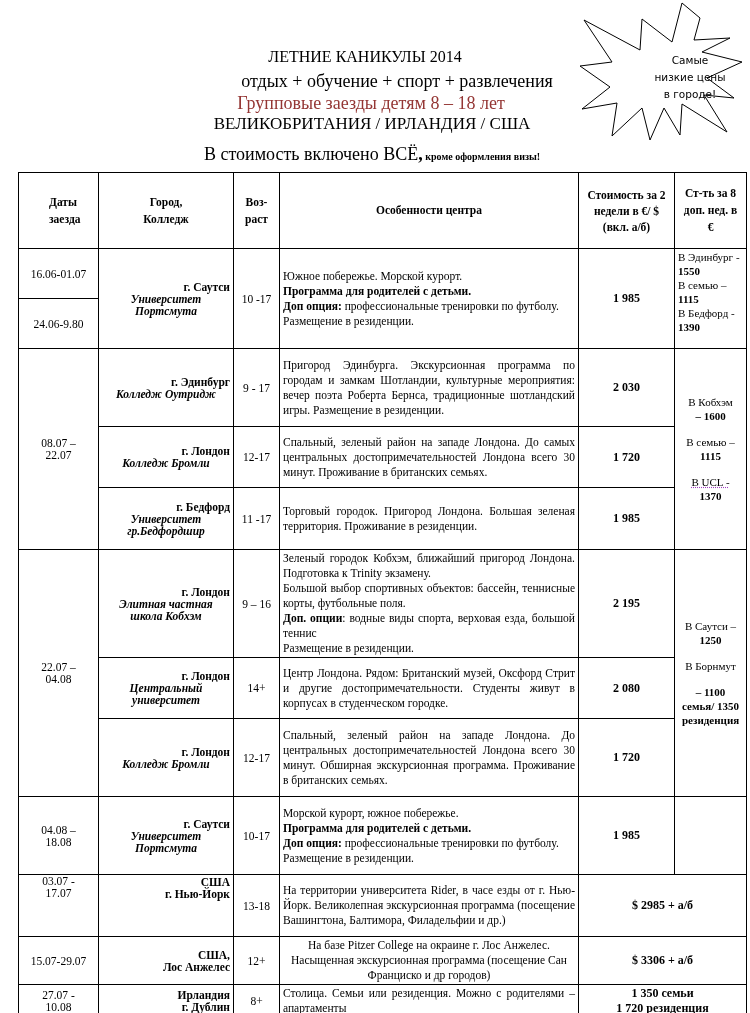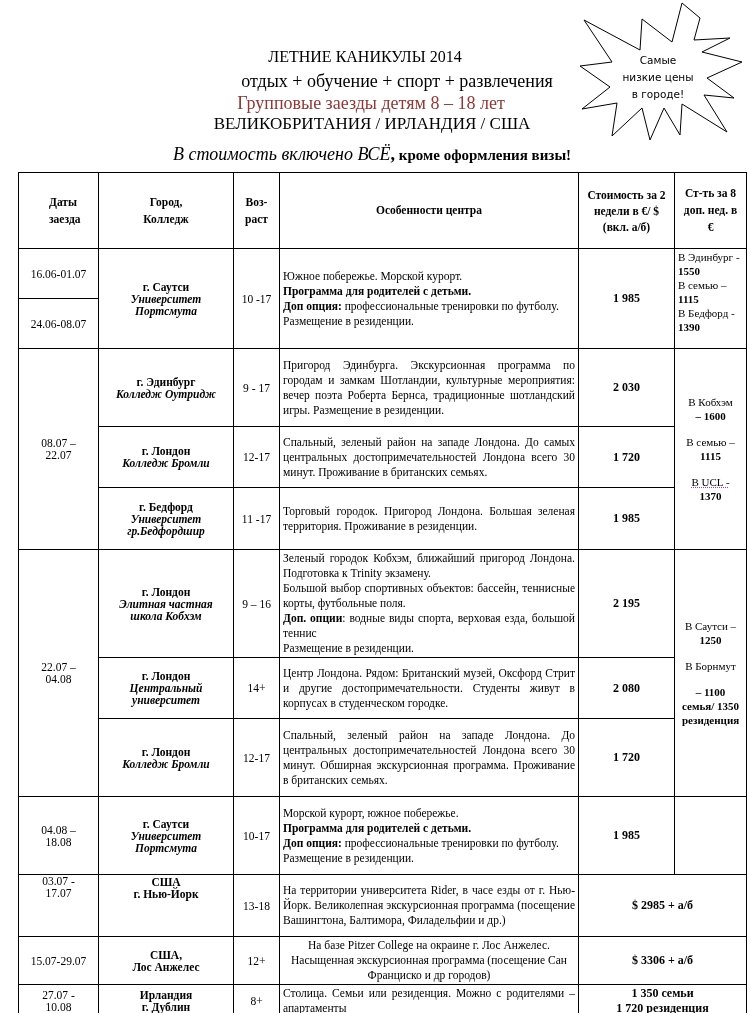--- a/index.html
+++ b/index.html
@@ -4,33 +4,33 @@
 <style>
   html, body { margin:0; padding:0; background:#ffffff; }
   body { width:750px; height:1013px; overflow:hidden; position:relative;
          font-family:"Liberation Serif","DejaVu Serif",serif; color:#000; }
   .hdr { position:absolute; left:0; width:750px; text-align:center; white-space:nowrap; }
   .h1 { top:48px; font-size:16px; left:-10px; }
   .h2 { top:71px; font-size:18px; left:22px; }
   .h3 { top:93px; font-size:18px; color:#943634; left:-4px; }
   .h4 { top:114px; font-size:17px; left:-3px; }
   .h5 { top:144px; font-size:18px; left:-3px; }
-  .h5 .small { font-size:15px; font-weight:bold; }
-  .h5 .big { font-weight:normal;font-style:italic; }
+  .h5 .small { font-size:10px; font-weight:bold; }
+  .h5 .big { font-weight:normal; }
   .burst { position:absolute; left:572px; top:0px; width:176px; height:140px; }
-  .burst-text { position:absolute; left:608px; top:52px; width:100px; text-align:center;
+  .burst-text { position:absolute; left:640px; top:52px; width:100px; text-align:center;
     font-family:"DejaVu Sans","Liberation Sans",sans-serif; font-size:10.5px; line-height:17px; }
 
   table.main { position:absolute; left:18px; top:172px; width:728px; border-collapse:collapse;
     table-layout:fixed; font-size:11.5px; }
   table.main td, table.main th { border:1px solid #000; padding:1px 3px; vertical-align:middle; }
   th { font-weight:bold; font-size:11.5px; text-align:center; line-height:17px; }
   td.c { text-align:center; }
   td.desc { text-align:justify; line-height:15px; padding:0 4px; vertical-align:top; }
-  .city b { display:block; }
+  .city b { display:block;text-align:right; }
   .city i { display:block;font-weight:bold; }
   .price { font-weight:bold; text-align:center; font-size:12px;margin-left:36px; }
   .extra { font-size:11px; line-height:14px; }
   .gap { height:12px; }
 </style>
 </head>
 <body>
 
 <div class="hdr h1">ЛЕТНИЕ КАНИКУЛЫ 2014</div>
 <div class="hdr h2">отдых + обучение + спорт + развлечения</div>
@@ -80,21 +80,21 @@
       <div>Размещение в резиденции.</div>
     </td>
     <td class="price" rowspan="2">1 985</td>
     <td class="extra" rowspan="2" style="vertical-align:top">
       <div><span>В Эдинбург - </span><b>1550</b></div>
       <div><span>В семью – </span><b>1115</b></div>
       <div><span>В Бедфорд - </span><b>1390</b></div>
     </td>
   </tr>
   <tr style="height:50px">
-    <td class="c">24.06-08.07</td>
+    <td class="c">24.06-9.80</td>
   </tr>
 
   <tr style="height:78px">
     <td class="c" rowspan="3" style="padding:0 12px">08.07 – 22.07</td>
     <td class="c city">
       <b>г. Эдинбург</b>
       <i>Колледж Оутридж</i>
     </td>
     <td class="c">9 - 17</td>
     <td class="desc">Пригород Эдинбурга. Экскурсионная программа по городам и замкам Шотландии, культурные мероприятия: вечер поэта Роберта Бернса, традиционные шотландский игры. Размещение в резиденции.</td>

